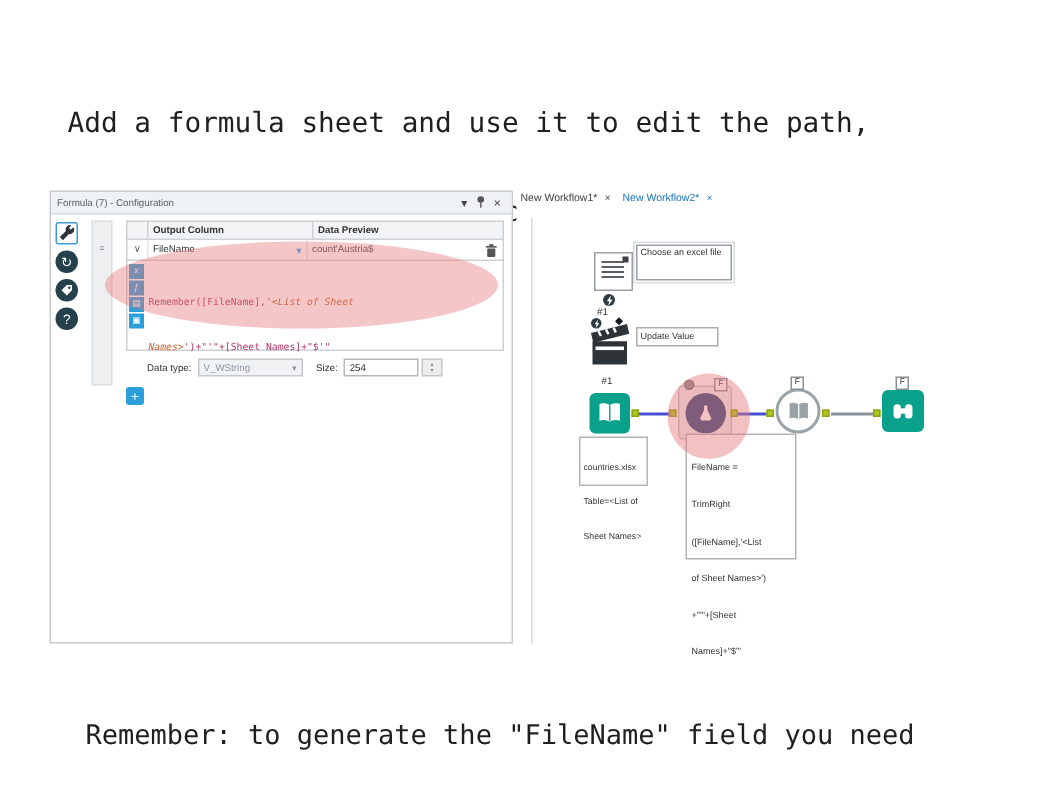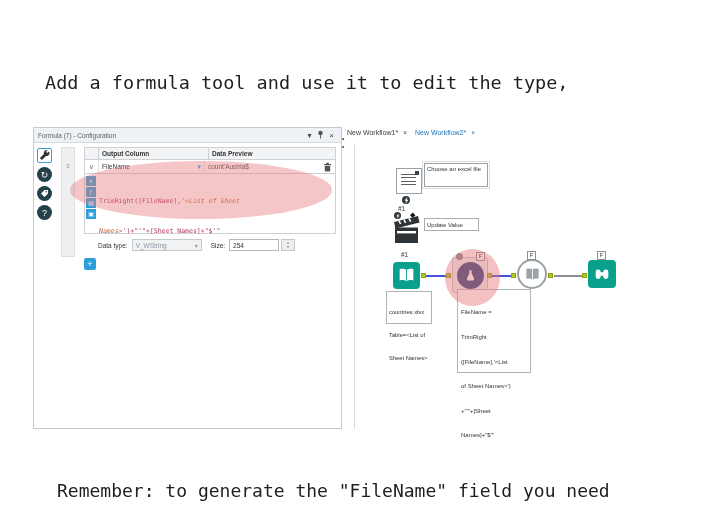--- a/index.html
+++ b/index.html
@@ -121,21 +121,21 @@
                background:rgba(231,118,122,0.45);z-index:7;pointer-events:none;}
   .ann-box{position:absolute;background:#fff;border:1px solid #b0b4b8;color:#333;
            box-sizing:border-box;white-space:pre;}
   .ann-input{left:41px;top:164px;width:46px;height:33px;font-size:5.8px;line-height:7.8px;padding:1px 2px;}
   .ann-formula{left:112px;top:162px;width:74px;height:84px;font-size:6px;line-height:8.2px;padding:2px 3px;z-index:3;}
 </style>
 </head>
 <body>
 
 <div class="abs top-text mono">
-  <div>Add a formula tool and use it to edit the type,</div>
+  <div>Add a formula sheet and use it to edit the path,</div>
   <div>showing the full path to access the file + the</div>
   <div>sheet  name</div>
 </div>
 
 <div class="abs cfg-panel">
 
   <div class="cfg-titlebar">
     <span class="cfg-title">Formula (7) - Configuration</span>
     <span class="tb-btn">▾</span>
     <span class="tb-btn"><svg width="7" height="9" viewBox="0 0 7 9">
@@ -188,21 +188,21 @@
   </div>
 
   <div class="expr-box">
     <div class="expr-minis">
       <div class="mini-icon">x</div>
       <div class="mini-icon">ƒ</div>
       <div class="mini-icon">▤</div>
       <div class="mini-icon">▣</div>
     </div>
     <div class="expr-text">
-      <div><span class="f-code">TrimRight([FileName],'</span><span class="f-str">&lt;List of Sheet</span></div>
+      <div><span class="f-code">Remember([FileName],'</span><span class="f-str">&lt;List of Sheet</span></div>
       <div><span class="f-str">Names&gt;</span><span class="f-code">')+"'"+[Sheet Names]+"$'"</span></div>
     </div>
   </div>
 
   <div class="hl-ellipse"></div>
 
   <div class="dt-row">
     <span>Data type:</span>
     <div class="dt-select">
       <span>V_WString</span>

